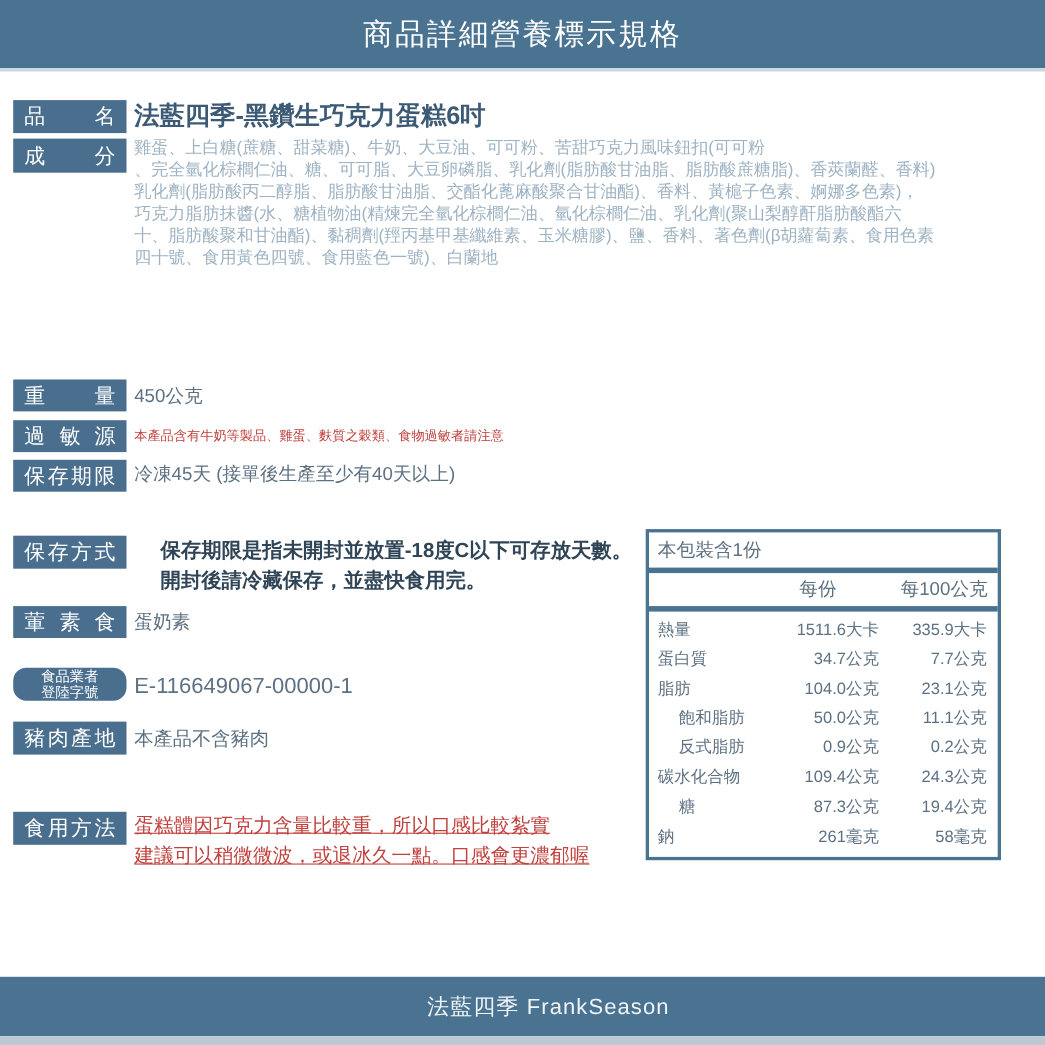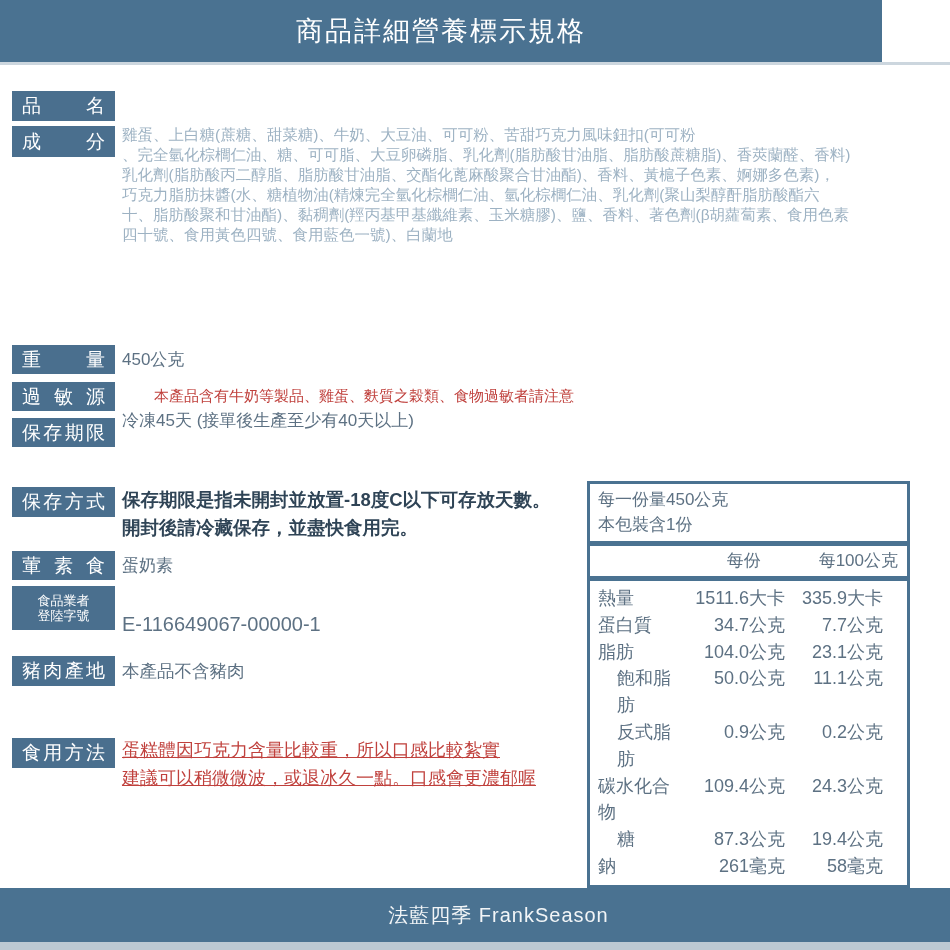--- a/index.html
+++ b/index.html
@@ -1,21 +1,21 @@
 <!DOCTYPE html>
 <html><head>
 <meta charset="utf-8">
 <style>
   * { margin: 0; padding: 0; box-sizing: border-box; }
   html,body { width: 950px; height: 950px; background: #ffffff;
     font-family: "Liberation Sans", "DejaVu Sans", sans-serif; }
   .page { position: relative; width: 950px; height: 950px; overflow: hidden; background:#fff; }
 
   
-  .topbar { position:absolute; left:0; top:0; width:882px; height:62px;
+  .topbar { position:absolute; left:0; top:0; width:950px; height:62px;
     background:#4a7291; display:flex; align-items:center; justify-content:center; }
   .topbar-strip { position:absolute; left:0; top:62px; width:950px; height:3px; background:#ccd6de; }
   .topbar h1 { color:#ffffff; font-size:27px; font-weight:400; letter-spacing:2px; }
   .footerbar { position:absolute; left:0; top:888px; width:950px; height:54px;
     background:#4a7291; display:flex; align-items:center; justify-content:center;padding-left:47px; }
   .footer-strip { position:absolute; left:0; top:942px; width:950px; height:8px; background:#bcc9d3; }
   .footerbar .brand { color:#f2f5f7; font-size:20px; font-weight:400; letter-spacing:1px; }
 
   
   .label-box { position:absolute; left:12px; width:103px; background:#4a6f8e;
@@ -25,55 +25,56 @@
     height:100%; font-size:13px; line-height:15px; }
 
   
   .val { position:absolute; left:122px; color:#5d7183; }
   .product-title { top:90px; font-size:23px; font-weight:bold; color:#3c5a75; line-height:31px; }
   .ingredients { top:125px; width:800px; color:#9db2c3; font-size:15.5px; }
   .ingredients div { line-height:20px; white-space:nowrap; }
   .w-center { display:flex; align-items:center; }
   .red { color:#c0413d; }
   .bold-dark { color:#2f4456; font-weight:bold; }
-  .storage-lines { top:486px; font-size:18.5px; }
+  .storage-lines { top:486px; font-size:18.5px;margin-left:24px; }
   .storage-lines div { line-height:28px; }
   .advice-lines { top:736px; font-size:18px; }
   .advice-lines div { line-height:28px;text-decoration:underline; }
 
   
   .ntable { position:absolute; left:587px; top:481px; width:323px;
     border:3px solid #4a7291; background:#fff; color:#5d7183; }
   .ntable-title { background:#4a7291; color:#ffffff; text-align:center;
     font-size:27px; line-height:37px; height:37px; letter-spacing:9px; font-weight:400; }
   .nsec-serving { padding:3px 8px 4px 8px; font-size:17px; line-height:25px;
     border-bottom:5px solid #4a7291; }
   .nsec-cols { display:flex; justify-content:flex-end; gap:58px; padding:3px 9px 3px 8px;
     font-size:17px; line-height:24px; border-bottom:5px solid #4a7291; }
-  .nsec-rows { padding:4px 24px 5px 8px; font-size:18px; }
+  .nsec-rows { padding:4px 10px 5px 8px; font-size:15px; }
   .nrow { display:flex; line-height:26.8px; }
   .nrow .nname { flex:1; text-align:left; }
   .nrow.indent .nname { padding-left:19px; }
   .nrow .v1 { width:112px; text-align:right; }
   .nrow .v2 { width:98px; text-align:right; }
 </style>
 </head>
 <body>
 
 <div class="page">
 
   <div class="topbar">
     <h1>商品詳細營養標示規格</h1>
   </div>
   <div class="topbar-strip"></div>
 
   <div class="label-box js-justify" style="top:91px; height:30px;">
       <span>品</span>
       <span>名</span>
     </div>
+  <div class="val product-title">法藍四季-黑鑽生巧克力蛋糕6吋</div>
 
   <div class="label-box js-justify" style="top:126px; height:31px;">
       <span>成</span>
       <span>分</span>
     </div>
   <div class="val ingredients">
     <div>雞蛋、上白糖(蔗糖、甜菜糖)、牛奶、大豆油、可可粉、苦甜巧克力風味鈕扣(可可粉</div>
     <div>、完全氫化棕櫚仁油、糖、可可脂、大豆卵磷脂、乳化劑(脂肪酸甘油脂、脂肪酸蔗糖脂)、香莢蘭醛、香料)</div>
     <div>乳化劑(脂肪酸丙二醇脂、脂肪酸甘油脂、交酯化蓖麻酸聚合甘油酯)、香料、黃槴子色素、婀娜多色素)，</div>
     <div>巧克力脂肪抹醬(水、糖植物油(精煉完全氫化棕櫚仁油、氫化棕櫚仁油、乳化劑(聚山梨醇酐脂肪酸酯六</div>
@@ -85,49 +86,49 @@
       <span>重</span>
       <span>量</span>
     </div>
   <div class="val w-center" style="top:345px; height:29px; font-size:17px;">450公克</div>
 
   <div class="label-box js-justify" style="top:382px; height:29px;">
       <span>過</span>
       <span>敏</span>
       <span>源</span>
     </div>
-  <div class="val w-center red" style="top:382px; height:29px; font-size:15px;margin-left:32px;">本產品含有牛奶等製品、雞蛋、麩質之穀類、食物過敏者請注意</div>
+  <div class="val w-center red" style="top:382px; height:29px; font-size:12px;">本產品含有牛奶等製品、雞蛋、麩質之穀類、食物過敏者請注意</div>
 
   <div class="label-box js-justify" style="top:418px; height:29px;">
       <span>保</span>
       <span>存</span>
       <span>期</span>
       <span>限</span>
     </div>
-  <div class="val w-center" style="top:406px; height:29px; font-size:17px;">冷凍45天 (接單後生產至少有40天以上)</div>
+  <div class="val w-center" style="top:416px; height:29px; font-size:17px;">冷凍45天 (接單後生產至少有40天以上)</div>
 
   <div class="label-box js-justify" style="top:487px; height:30px;">
       <span>保</span>
       <span>存</span>
       <span>方</span>
       <span>式</span>
     </div>
   <div class="val storage-lines bold-dark">
     <div>保存期限是指未開封並放置-18度C以下可存放天數。</div>
     <div>開封後請冷藏保存，並盡快食用完。</div>
   </div>
 
   <div class="label-box js-justify" style="top:551px; height:29px;">
       <span>葷</span>
       <span>素</span>
       <span>食</span>
     </div>
   <div class="val w-center" style="top:551px; height:29px; font-size:17px;">蛋奶素</div>
 
-  <div class="label-box" style="top:586px; height:44px;">
+  <div class="label-box" style="top:607px; height:30px;border-radius:12px;">
     <div class="label-2line">
       <span>食品業者</span>
       <span>登陸字號</span>
     </div>
   </div>
   <div class="val w-center" style="top:607px; height:34px; font-size:20px;">E-116649067-00000-1</div>
 
   <div class="label-box js-justify" style="top:656px; height:30px;">
       <span>豬</span>
       <span>肉</span>
@@ -142,21 +143,20 @@
       <span>方</span>
       <span>法</span>
     </div>
   <div class="val advice-lines red">
     <div>蛋糕體因巧克力含量比較重，所以口感比較紮實</div>
     <div>建議可以稍微微波，或退冰久一點。口感會更濃郁喔</div>
   </div>
 
   <div class="ntable">
     <div class="nsec-serving">
-      <div>每一份量450公克</div>
       <div>本包裝含1份</div>
     </div>
     <div class="nsec-cols">
       <span>每份</span>
       <span>每100公克</span>
     </div>
     <div class="nsec-rows">
       <div class="nrow">
         <span class="nname">熱量</span>
         <span class="v1">1511.6大卡</span>

